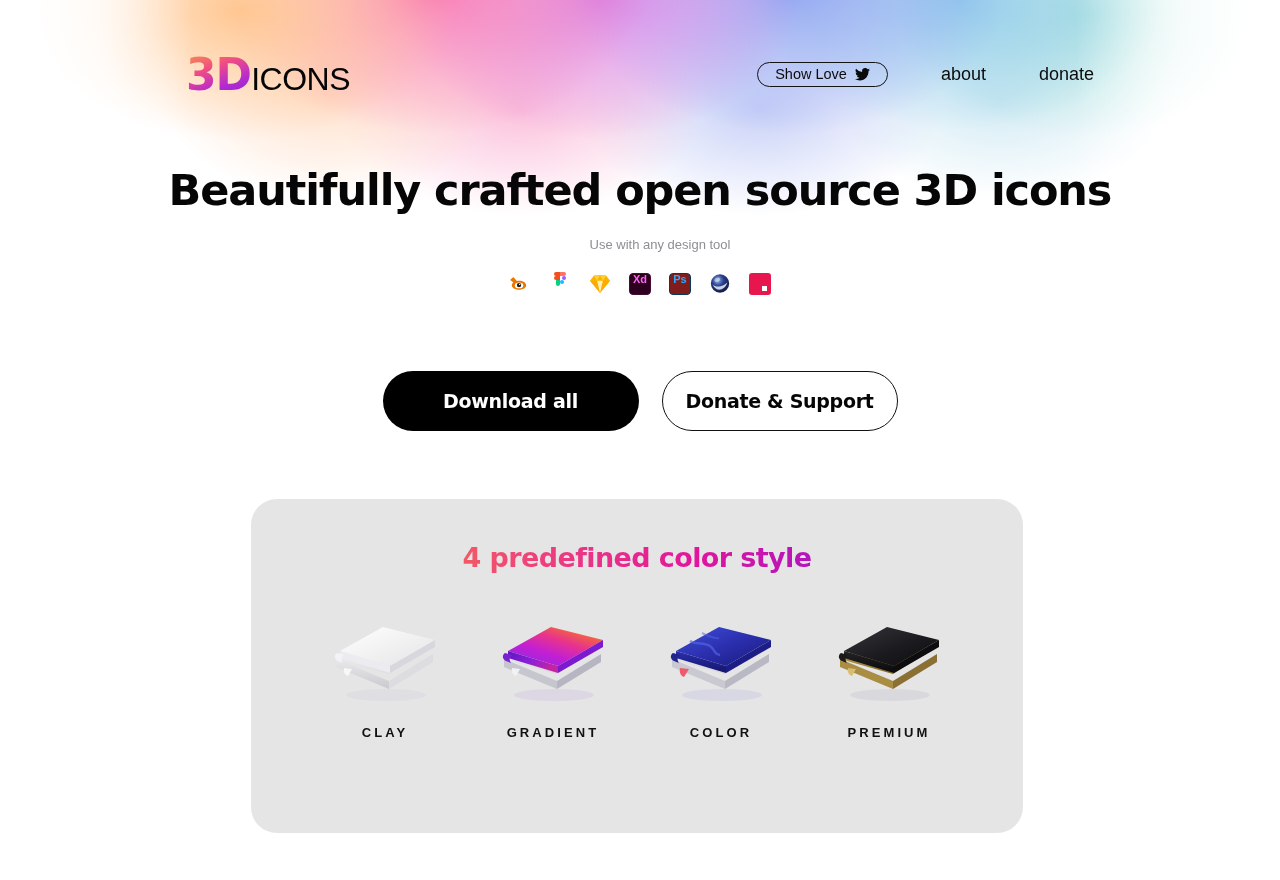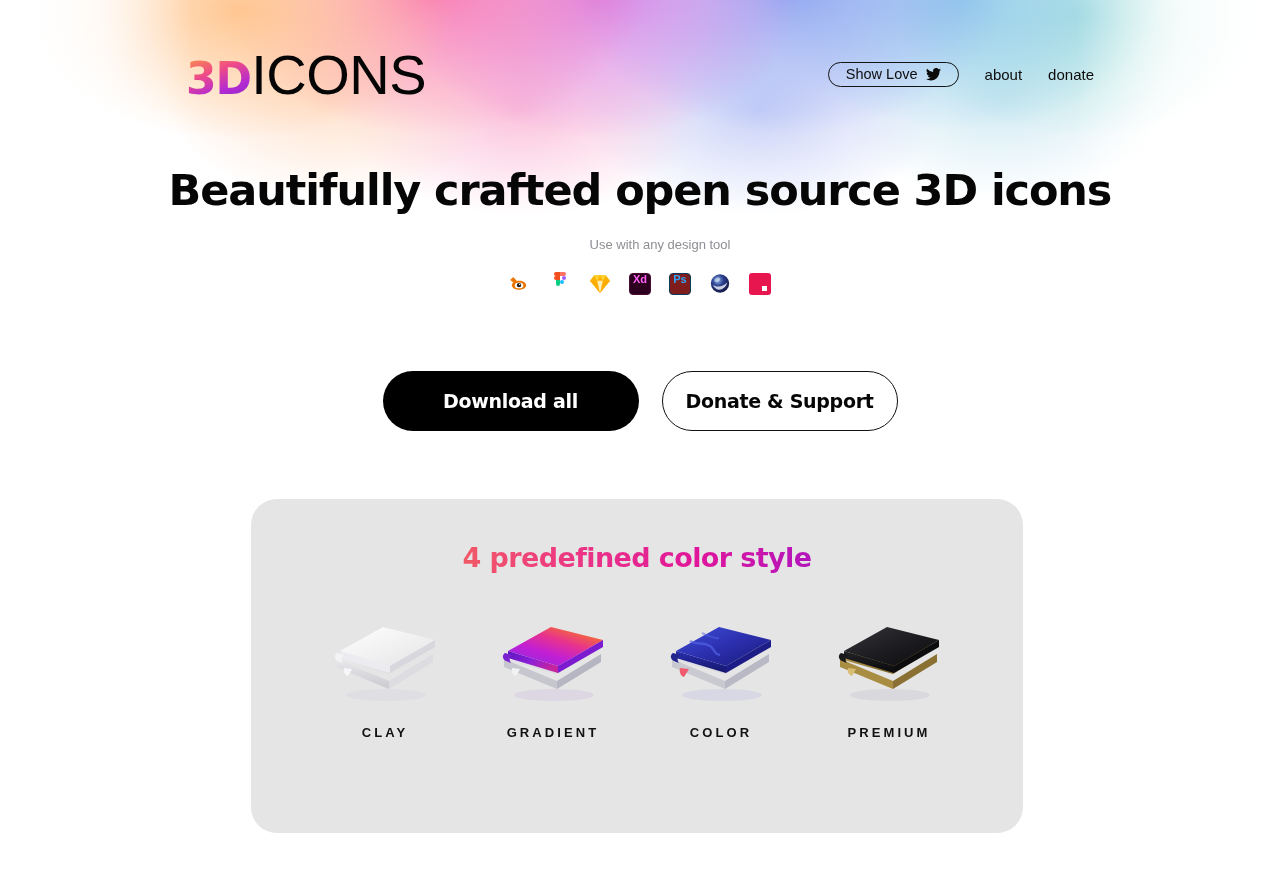--- a/index.html
+++ b/index.html
@@ -68,21 +68,21 @@
     font-size: 44px;
     font-weight: 800;
     letter-spacing: -1px;
     background: linear-gradient(160deg, #f9a03c 0%, #ef4b86 38%, #b42ad2 68%, #7b27c9 100%);
     -webkit-background-clip: text;
     background-clip: text;
     color: transparent;
     font-family: "DejaVu Sans", sans-serif;
   }
   .logo-icons {
-    font-size: 56px;
+    font-size: 32px;
     font-weight: 400;
     color: #050505;
     letter-spacing: -0.5px;
     font-family: "Liberation Sans", sans-serif;
   }
 
   .nav { display: flex; align-items: center; gap: 26px; }
 
   .show-love {
     display: inline-flex;
@@ -95,25 +95,26 @@
     background: transparent;
     font-size: 14.5px;
     color: #0c0c0c;
     font-weight: 400;
     cursor: pointer;
     white-space: nowrap;
   }
   .show-love svg { display: block; }
 
   .nav-link {
-    font-size: 15px;
+    font-size: 18px;
     color: #0c0c0c;
     text-decoration: none;
     cursor: pointer;
     white-space: nowrap;
+    margin-left: 27px;
   }
 
   
   .hero {
     position: absolute;
     left: 0;
     top: 166px;
     width: 1280px;
     text-align: center;
     z-index: 4;

